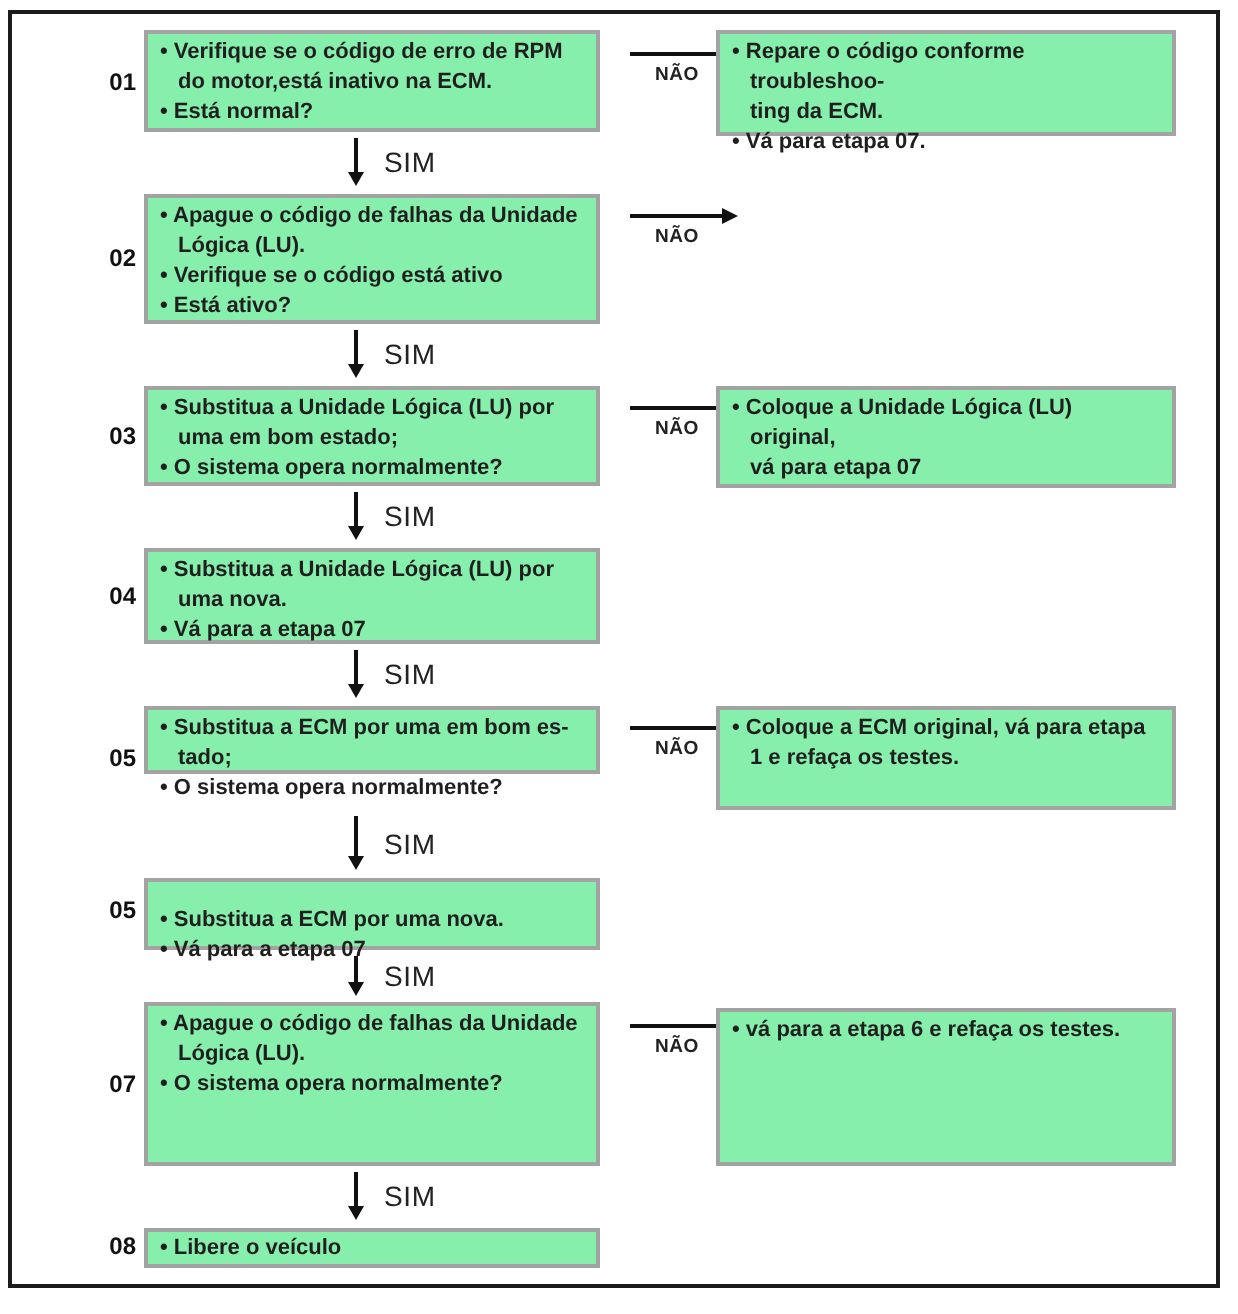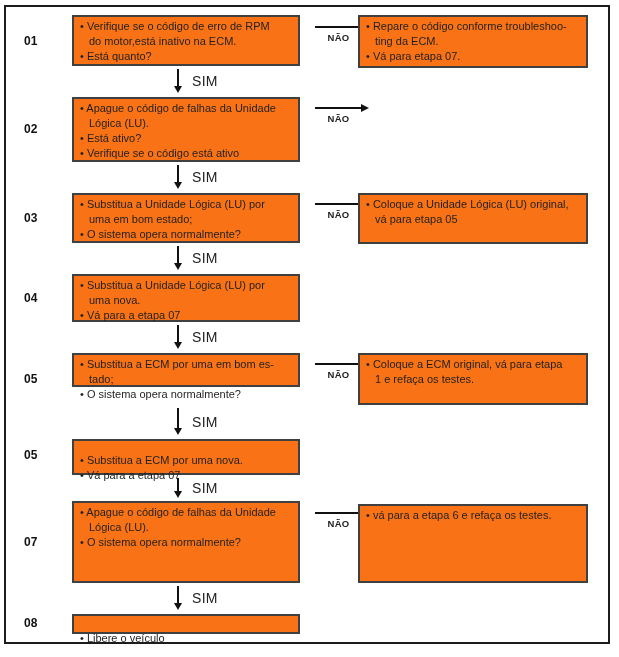--- a/index.html
+++ b/index.html
@@ -6,26 +6,26 @@
   #stage{
     position:relative;width:619px;height:657px;background:#ffffff;
     font-family:"Liberation Sans","DejaVu Sans",sans-serif;
     color:#1f1f1f;overflow:hidden;
   }
   .frame{
     position:absolute;left:4px;top:5px;width:606px;height:639px;
     border:2px solid #1c1c1c;background:#ffffff;box-sizing:border-box;
   }
   .step-num{
-    position:absolute;left:24px;width:44px;text-align:left;
+    position:absolute;left:24px;width:44px;text-align:right;
     font-size:12px;font-weight:bold;color:#111;line-height:16px;
   }
   .box{
-    position:absolute;background:#f97316;border:2px solid #404040;
-    box-sizing:border-box;padding:2px 6px 0 6px;
+    position:absolute;background:#86efac;border:2px solid #a3a3a3;
+    box-sizing:border-box;padding:2px 6px 0 6px;font-weight:bold;
   }
   .box.main{left:72px;width:228px;}
   .box.nobox{left:358px;width:230px;}
   .bi{
     font-size:11px;line-height:15px;white-space:pre-wrap;
     padding-left:9px;text-indent:-9px;
   }
   .sim-arrow{position:absolute;left:170px;width:60px;}
   .sim-arrow .stem{position:absolute;left:7px;top:0;width:2px;background:#111;}
   .sim-arrow .head{
@@ -52,21 +52,21 @@
 </head>
 <body>
 
 <div id="stage">
   <div class="frame"></div>
 
   <div class="step-num" style="top:33px">01</div>
   <div class="box main" style="top:15px;height:51px">
     <div class="bi">• Verifique se o código de erro de RPM
 do motor,está inativo na ECM.</div>
-    <div class="bi">• Está quanto?</div>
+    <div class="bi">• Está normal?</div>
   </div>
   <div class="nao-arrow" style="top:23px">
     <div class="line"></div>
     <div class="head"></div>
     <div class="lbl">NÃO</div>
   </div>
   <div class="box nobox" style="top:15px;height:53px">
     <div class="bi">• Repare o código conforme troubleshoo-
 ting da ECM.</div>
     <div class="bi">• Vá para etapa 07.</div>
@@ -74,22 +74,22 @@
   <div class="sim-arrow" style="top:69px;height:24px">
     <div class="stem" style="height:17px"></div>
     <div class="head"></div>
     <div class="lbl">SIM</div>
   </div>
 
   <div class="step-num" style="top:121px">02</div>
   <div class="box main" style="top:97px;height:65px">
     <div class="bi">• Apague o código de falhas da Unidade
 Lógica (LU).</div>
+    <div class="bi">• Verifique se o código está ativo</div>
     <div class="bi">• Está ativo?</div>
-    <div class="bi">• Verifique se o código está ativo</div>
   </div>
   <div class="nao-arrow" style="top:104px">
     <div class="line"></div>
     <div class="head"></div>
     <div class="lbl">NÃO</div>
   </div>
   <div class="sim-arrow" style="top:165px;height:24px">
     <div class="stem" style="height:17px"></div>
     <div class="head"></div>
     <div class="lbl">SIM</div>
@@ -101,21 +101,21 @@
 uma em bom estado;</div>
     <div class="bi">• O sistema opera normalmente?</div>
   </div>
   <div class="nao-arrow" style="top:200px">
     <div class="line"></div>
     <div class="head"></div>
     <div class="lbl">NÃO</div>
   </div>
   <div class="box nobox" style="top:193px;height:51px">
     <div class="bi">• Coloque a Unidade Lógica (LU) original,
-vá para etapa 05</div>
+vá para etapa 07</div>
   </div>
   <div class="sim-arrow" style="top:246px;height:24px">
     <div class="stem" style="height:17px"></div>
     <div class="head"></div>
     <div class="lbl">SIM</div>
   </div>
 
   <div class="step-num" style="top:290px">04</div>
   <div class="box main" style="top:274px;height:48px">
     <div class="bi">• Substitua a Unidade Lógica (LU) por
@@ -174,16 +174,16 @@
   <div class="box nobox" style="top:504px;height:79px">
     <div class="bi">• vá para a etapa 6 e refaça os testes.</div>
   </div>
   <div class="sim-arrow" style="top:586px;height:24px">
     <div class="stem" style="height:17px"></div>
     <div class="head"></div>
     <div class="lbl">SIM</div>
   </div>
 
   <div class="step-num" style="top:615px">08</div>
-  <div class="box main" style="top:614px;height:20px;padding-top:15px">
+  <div class="box main" style="top:614px;height:20px;padding-top:1px">
     <div class="bi">• Libere o veículo</div>
   </div>
 </div>
 
 </body></html>

